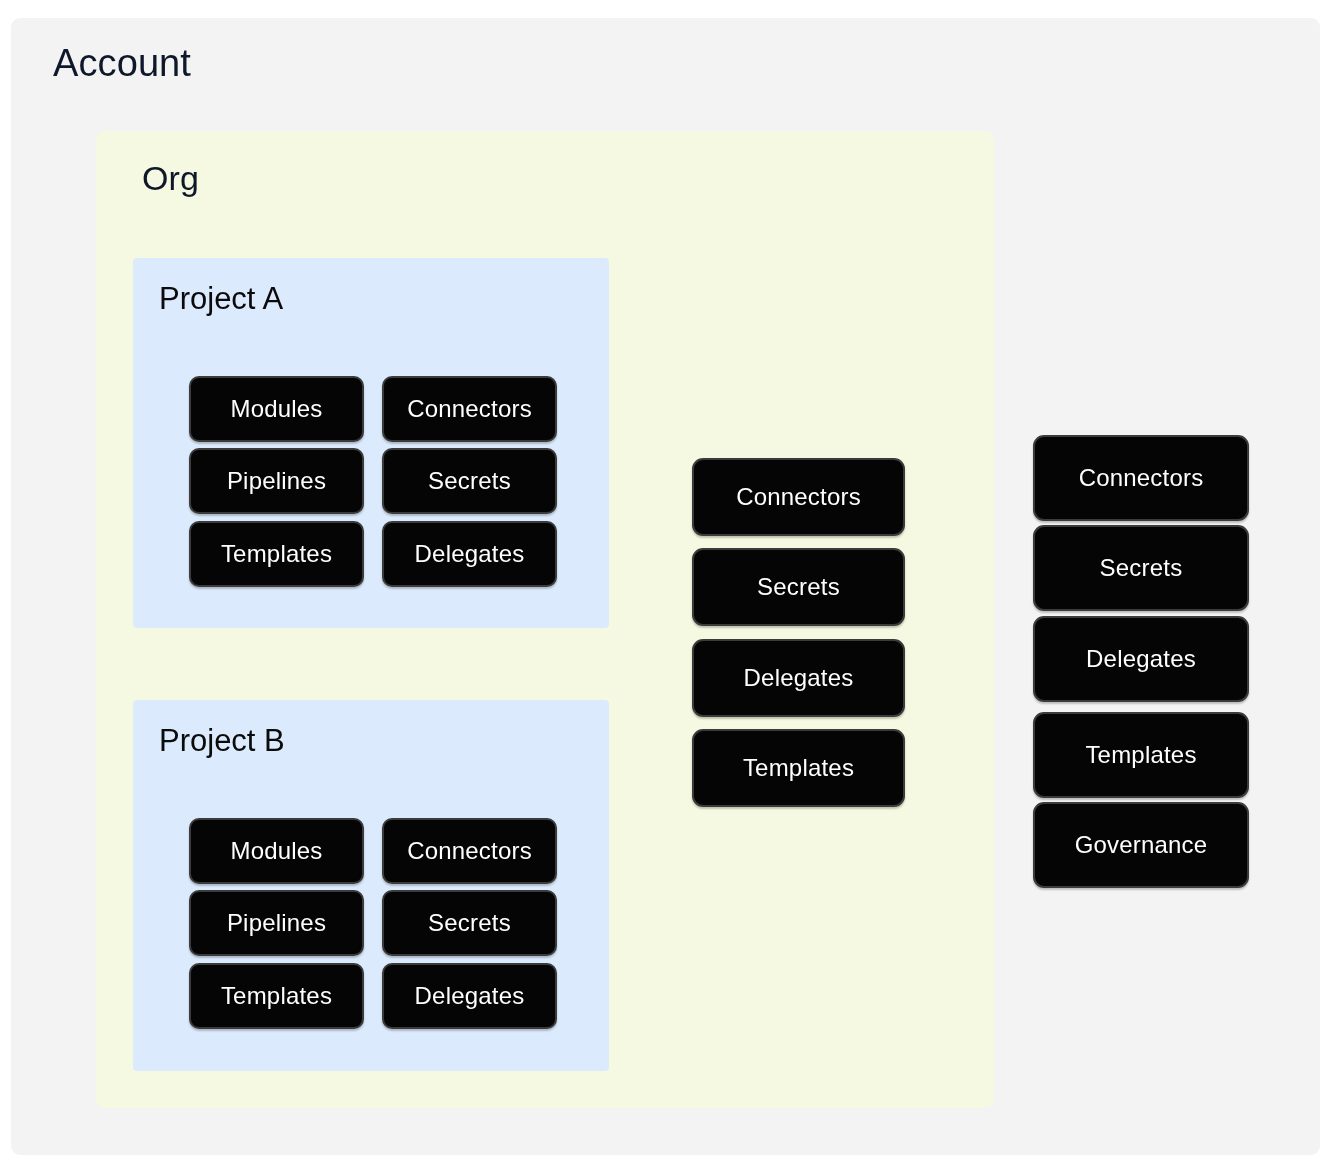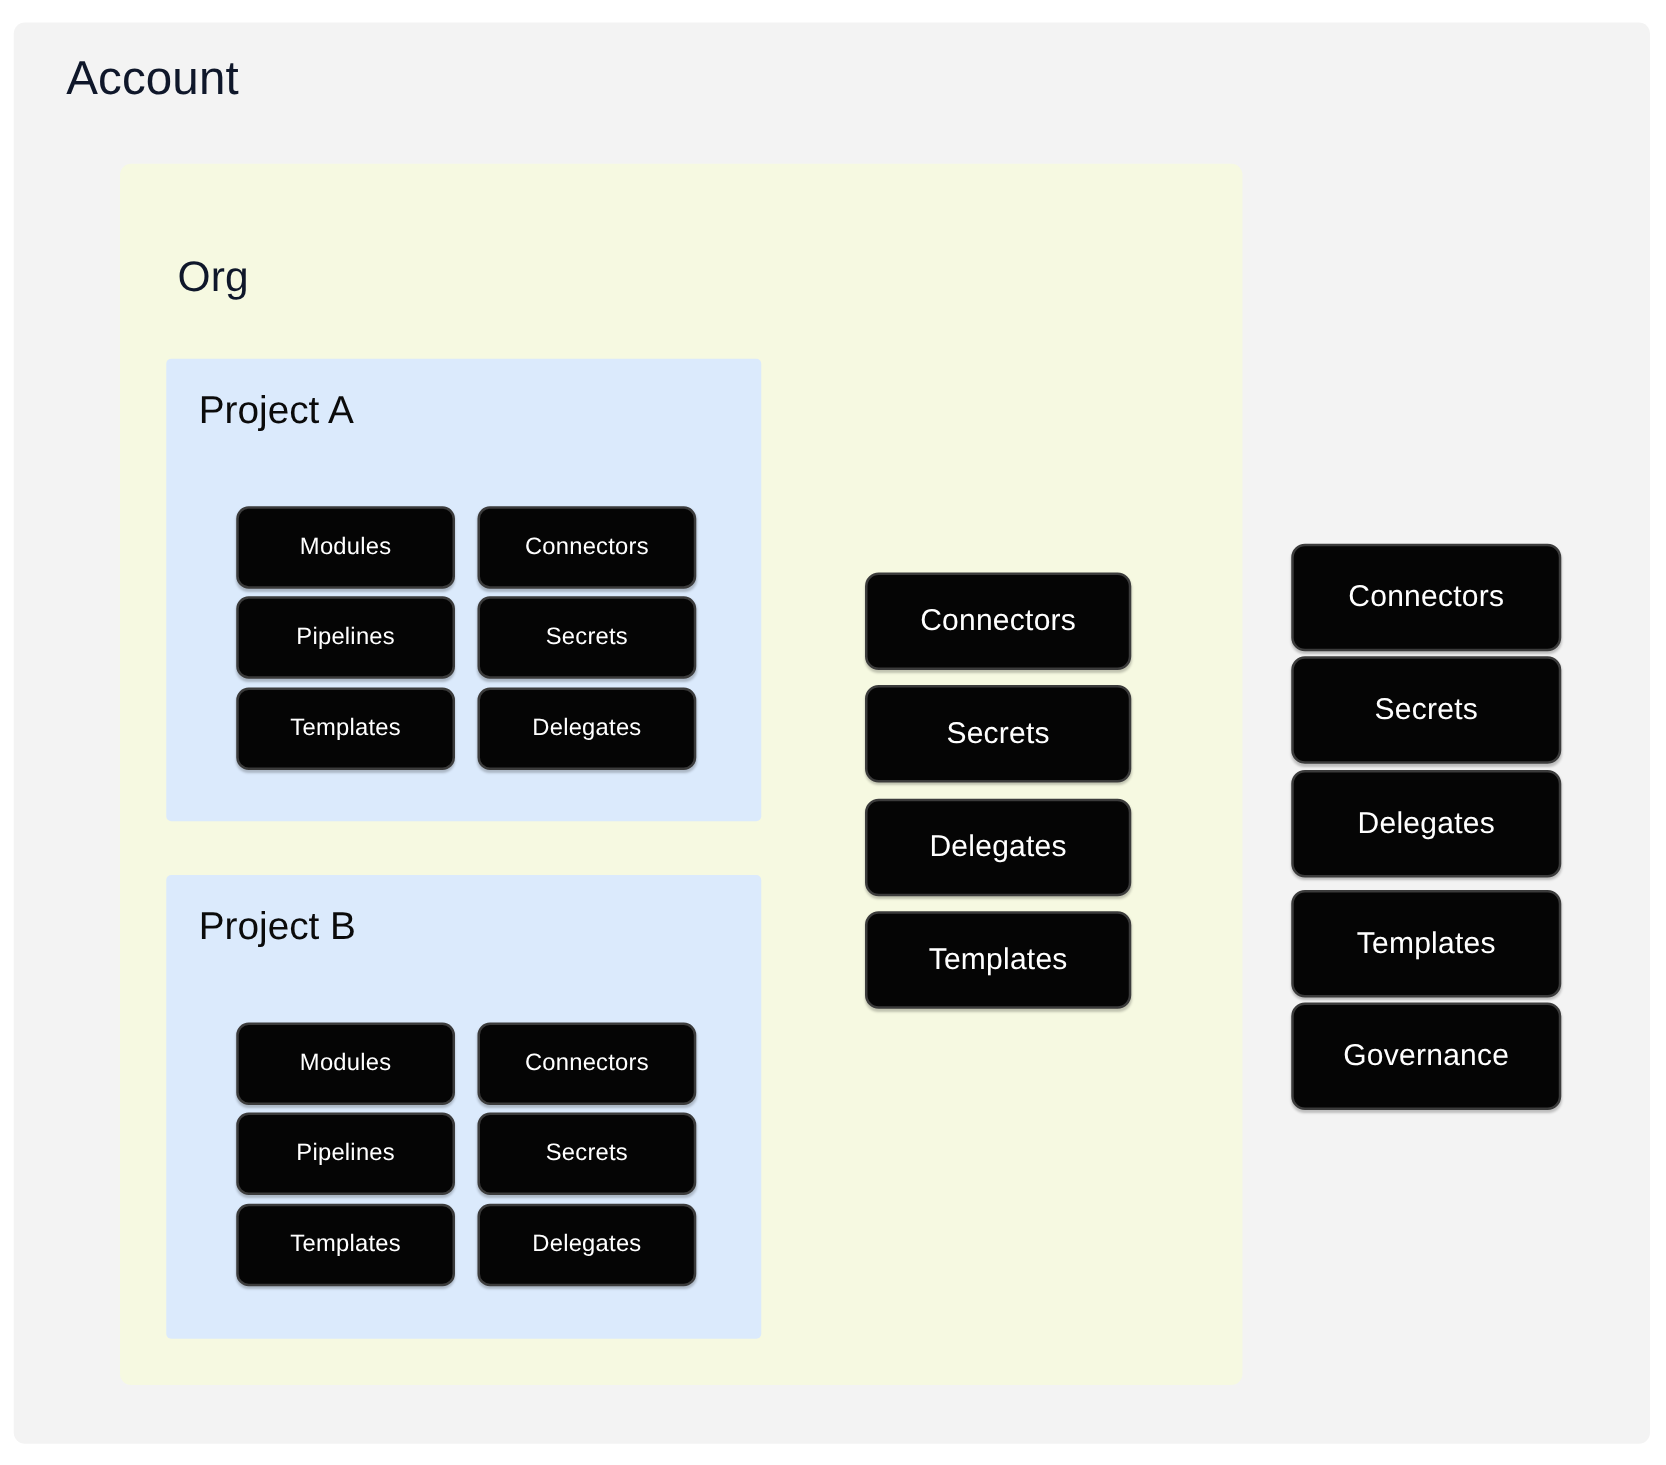--- a/index.html
+++ b/index.html
@@ -54,32 +54,31 @@
     left: 85px;
     top: 113px;
     width: 898px;
     height: 977px;
     background: #f6f9e1;
   }
   #org-title {
     left: 46px;
     top: 30px;
     font-size: 34px;
-    margin-top: 44px;
   }
 
   .project-panel {
     position: absolute;
     box-sizing: border-box;
     left: 37px;
     width: 476px;
     background: #dbeafc;
     border-radius: 4px;
   }
-  #project-a-panel { top: 156px; height: 370px; }
+  #project-a-panel { top: 127px; height: 370px; }
   #project-b-panel { top: 569px; height: 371px; }
 
   .project-title {
     position: absolute;
     left: 26px;
     top: 25px;
     font-size: 31px;
     color: #0b0b0b;
     white-space: nowrap;
     line-height: 1;
@@ -108,21 +107,21 @@
   .project-grid {
     position: absolute;
     left: 56px;
     top: 118px;
     width: 370px;
     height: 222px;
   }
   .chip-project {
     width: 175px;
     height: 66px;
-    font-size: 19px;
+    font-size: 24px;
     border-radius: 10px;
   }
   .chip-project.col-0 { left: 0px; }
   .chip-project.col-1 { left: 193px; }
   .chip-project.row-0 { top: 0px; }
   .chip-project.row-1 { top: 72px; }
   .chip-project.row-2 { top: 145px; }
 
   
   #org-column {

